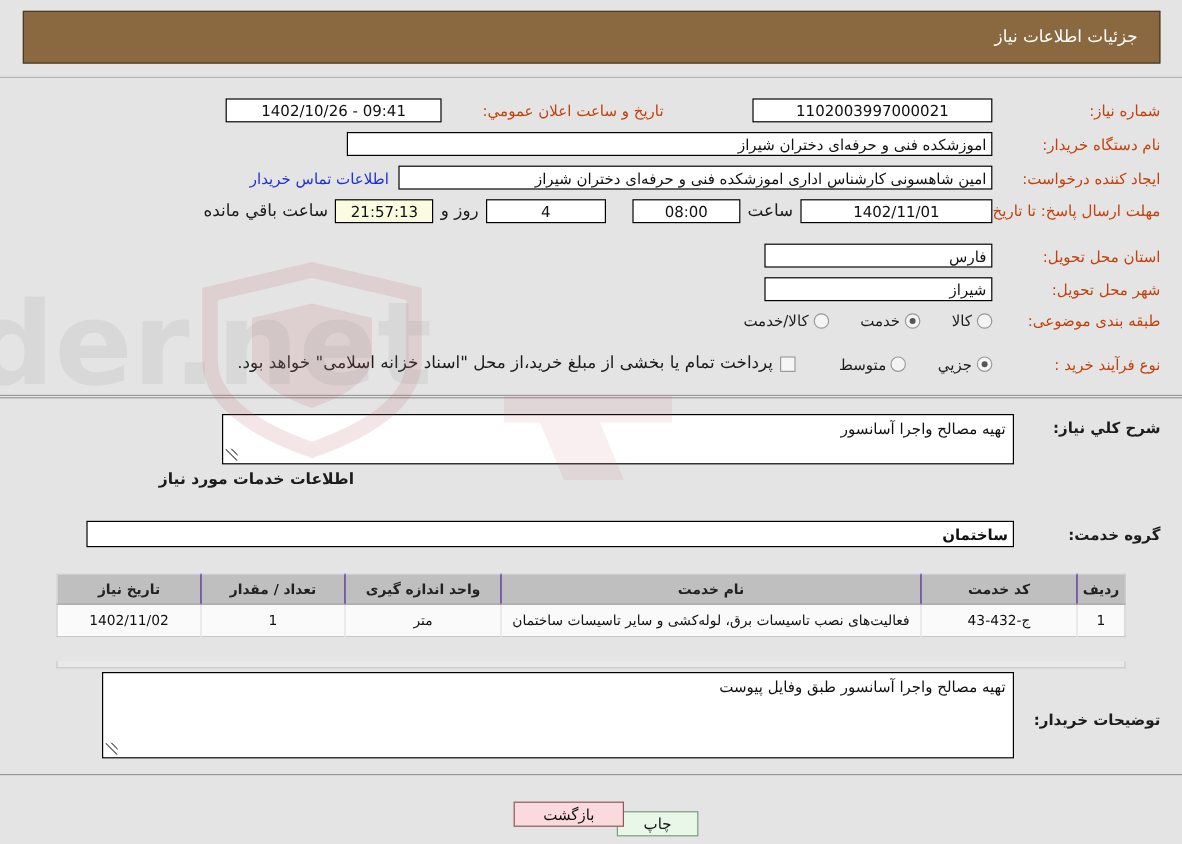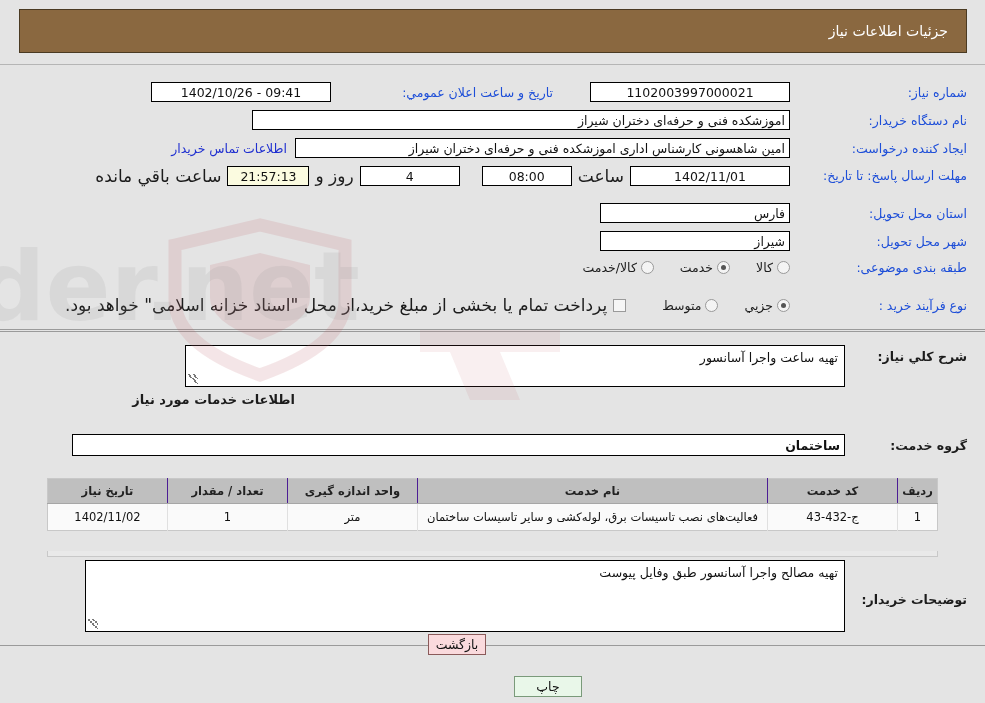--- a/index.html
+++ b/index.html
@@ -58,45 +58,44 @@
 
   
   .frow {
     position: absolute;
     display: flex;
     align-items: center;
     direction: rtl;
   }
   .flabel {
     font-size: 12.5px;
-    color: #1d4ed8;
+    color: #c2410c;
     text-align: right;
     white-space: nowrap;
-    margin-left: 37px;
   }
   .finput {
     background: #ffffff;
     border: 1px solid #000000;
     height: 20px;
     font-size: 12.5px;
     color: #111;
     padding: 0 4px;
     display: flex;
     align-items: center;
     justify-content: flex-start;
     direction: rtl;
     overflow: hidden;
     white-space: nowrap;
     font-family: "DejaVu Sans", "Liberation Sans", sans-serif;
   }
   .finput.center { justify-content: center; }
   .finput.cream { background: #fbfbe0; }
 
   .sub-label {
-    font-size: 17px;
+    font-size: 14px;
     color: #1c1c1c;
     white-space: nowrap;
     padding: 0 6px;
   }
   .link-blue {
     color: #1f2fd0;
     font-size: 12.5px;
     white-space: nowrap;
     cursor: pointer;
     text-decoration: none;
@@ -333,21 +332,21 @@
       </label>
     </div>
     <span class="checkbox-box" style="margin-right:14px;"></span>
     <span class="sub-label">پرداخت تمام یا بخشی از مبلغ خرید،از محل "اسناد خزانه اسلامی" خواهد بود.</span>
   </div>
 
   <div class="panel" id="panel-middle"></div>
 
   <div class="frow" style="top:345px; right:18px; align-items:flex-start;">
     <span class="bold-label" style="width:122px; padding-top:4px;">شرح کلي نیاز:</span>
-    <div class="ftextarea" style="width:660px; height:42px;">تهیه ساعت واجرا آسانسور</div>
+    <div class="ftextarea" style="width:660px; height:42px;">تهیه مصالح واجرا آسانسور</div>
   </div>
 
   <div class="section-heading" style="top:392px; right:690px;">اطلاعات خدمات مورد نیاز</div>
 
   <div class="frow" style="top:434px; right:18px;">
     <span class="bold-label" style="width:122px;">گروه خدمت:</span>
     <div class="finput" style="width:773px; height:22px;font-weight:bold;">ساختمان</div>
   </div>
 
   <table class="data-table">
@@ -373,15 +372,15 @@
     </tbody>
   </table>
   <div class="table-footbar"></div>
 
   <div class="frow" style="top:560px; right:18px; align-items:flex-start;">
     <span class="bold-label" style="width:122px; padding-top:32px;">توضیحات خریدار:</span>
     <div class="ftextarea" style="width:760px; height:72px;">تهیه مصالح واجرا آسانسور طبق وفایل پیوست</div>
   </div>
 
   <div class="btn btn-print" style="left:514px; top:676px; width:68px;">چاپ</div>
-  <div class="btn btn-back" style="left:428px; top:634px; width:58px;">بازگشت</div>
+  <div class="btn btn-back" style="left:428px; top:668px; width:92px;">بازگشت</div>
 
 </div>
 
 </body></html>

